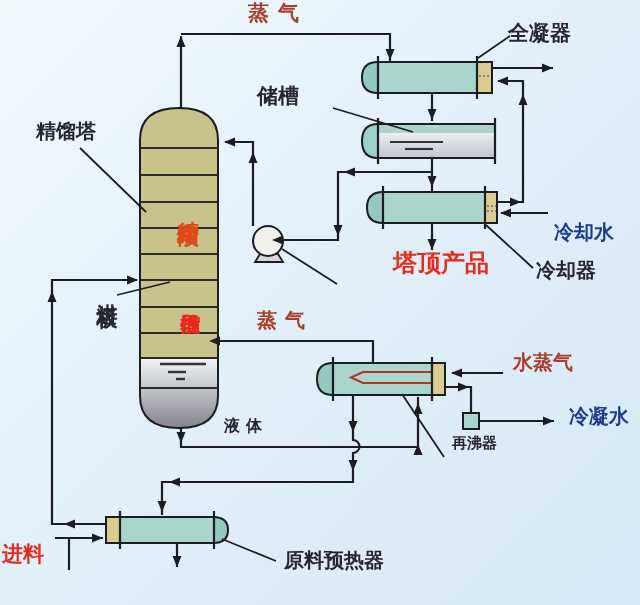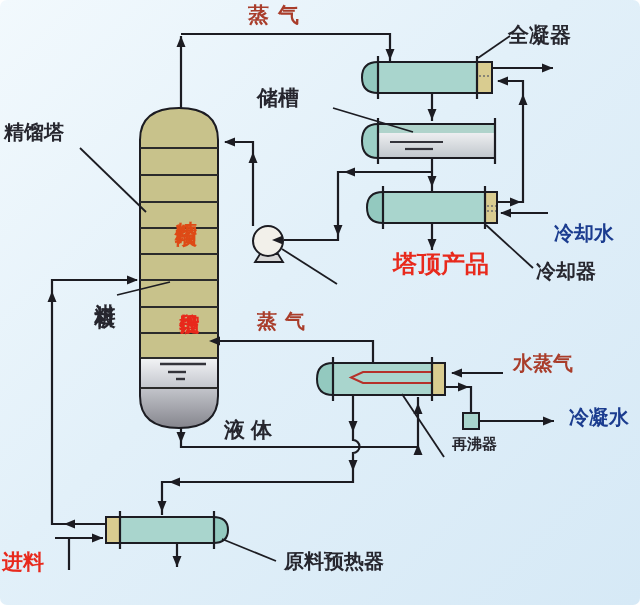--- a/index.html
+++ b/index.html
@@ -1,22 +1,21 @@
 <!DOCTYPE html>
 <html><head>
 <meta charset="utf-8">
 <style>
   html,body{margin:0;padding:0;}
   #stage{
     position:relative;
     width:640px;height:605px;
     background:linear-gradient(135deg,#F2F9FD 0%,#E2F0F9 45%,#D6E9F6 100%);
-    font-family:Liberation Serif, serif;
+    font-family:Liberation Mono, monospace;
     overflow:hidden;
-    border-radius:7px;
   }
   #diagram-svg{position:absolute;left:0;top:0;}
   .lbl{
     position:absolute;
     font-weight:bold;
     white-space:nowrap;
     line-height:1.05;
     color:var(--c-black);
   }
   .lbl.red{color:var(--c-red);}
@@ -201,27 +200,27 @@
         <polygon points="64,524 75,519.5 75,528.5"></polygon>
         <polygon points="52,291 47.5,302 56.5,302"></polygon>
         <polygon points="138,280 127,275.5 127,284.5"></polygon>
         <polygon points="177,567 172.5,556 181.5,556"></polygon>
       </g>
   </svg>
 
   <div class="lbl darkred" style="left:248px;top:4px;font-size:21px;letter-spacing:9px;">蒸气</div>
   <div class="lbl" style="left:508px;top:24px;font-size:21px;">全凝器</div>
   <div class="lbl" style="left:257px;top:87px;font-size:21px;">储槽</div>
-  <div class="lbl" style="left:4px;top:122px;font-size:20px;">精馏塔</div>
+  <div class="lbl" style="left:36px;top:122px;font-size:20px;">精馏塔</div>
   <div class="lbl vlabel orange" style="left:175px;top:203px;font-size:22px;letter-spacing:2px;">精馏段</div>
   <div class="lbl vlabel" style="left:94px;top:287px;font-size:21px;letter-spacing:2px;">进料板</div>
   <div class="lbl vlabel red" style="left:179px;top:298px;font-size:20px;">提馏段</div>
   <div class="lbl red" style="left:393px;top:252px;font-size:24px;">塔顶产品</div>
   <div class="lbl blue" style="left:554px;top:223px;font-size:20px;">冷却水</div>
   <div class="lbl" style="left:536px;top:261px;font-size:20px;">冷却器</div>
   <div class="lbl darkred" style="left:257px;top:311px;font-size:20px;letter-spacing:8px;">蒸气</div>
   <div class="lbl darkred" style="left:513px;top:353px;font-size:20px;">水蒸气</div>
   <div class="lbl blue" style="left:569px;top:407px;font-size:20px;">冷凝水</div>
   <div class="lbl" style="left:452px;top:437px;font-size:15px;">再沸器</div>
-  <div class="lbl" style="left:224px;top:419px;font-size:21px;letter-spacing:6px;">液体</div>
-  <div class="lbl red" style="left:2px;top:545px;font-size:21px;margin-top:6px;">进料</div>
+  <div class="lbl" style="left:224px;top:419px;font-size:16px;letter-spacing:6px;">液体</div>
+  <div class="lbl red" style="left:2px;top:545px;font-size:21px;">进料</div>
   <div class="lbl" style="left:276px;top:551px;font-size:20px;margin-left:8px;">原料预热器</div>
 </div>
 
 </body></html>

